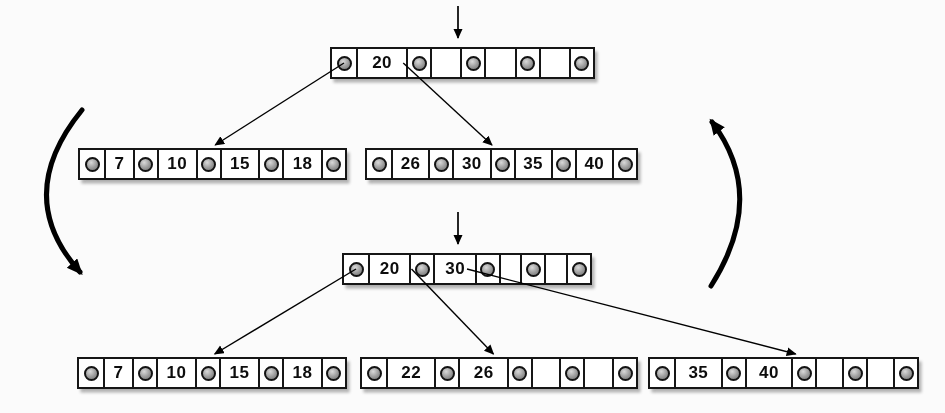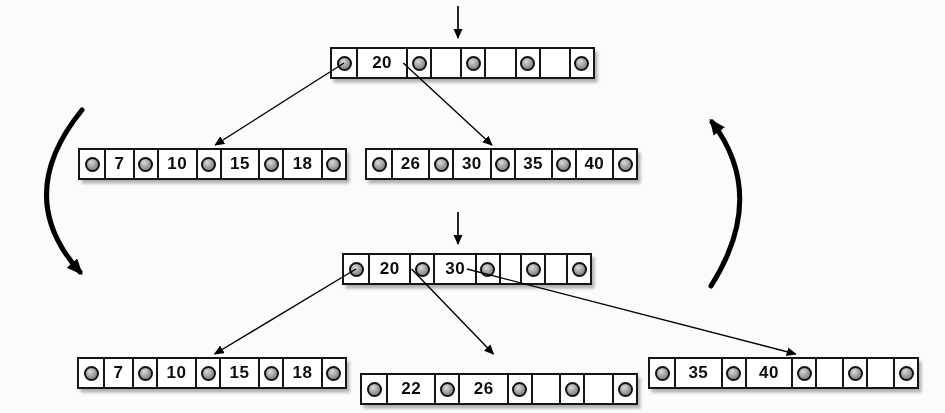--- a/index.html
+++ b/index.html
@@ -171,21 +171,21 @@
         </div>
         <div class="cell key">15</div>
         <div class="cell ptr">
           <span class="dot"></span>
         </div>
         <div class="cell key">18</div>
         <div class="cell ptr">
           <span class="dot"></span>
         </div>
       </div>
-      <div class="node" style="left: 360px; top: 357px; width: 278px; margin-top: 16px;">
+      <div class="node" style="left: 360px; top: 357px; width: 278px;">
         <div class="cell ptr">
           <span class="dot"></span>
         </div>
         <div class="cell key">22</div>
         <div class="cell ptr">
           <span class="dot"></span>
         </div>
         <div class="cell key">26</div>
         <div class="cell ptr">
           <span class="dot"></span>

